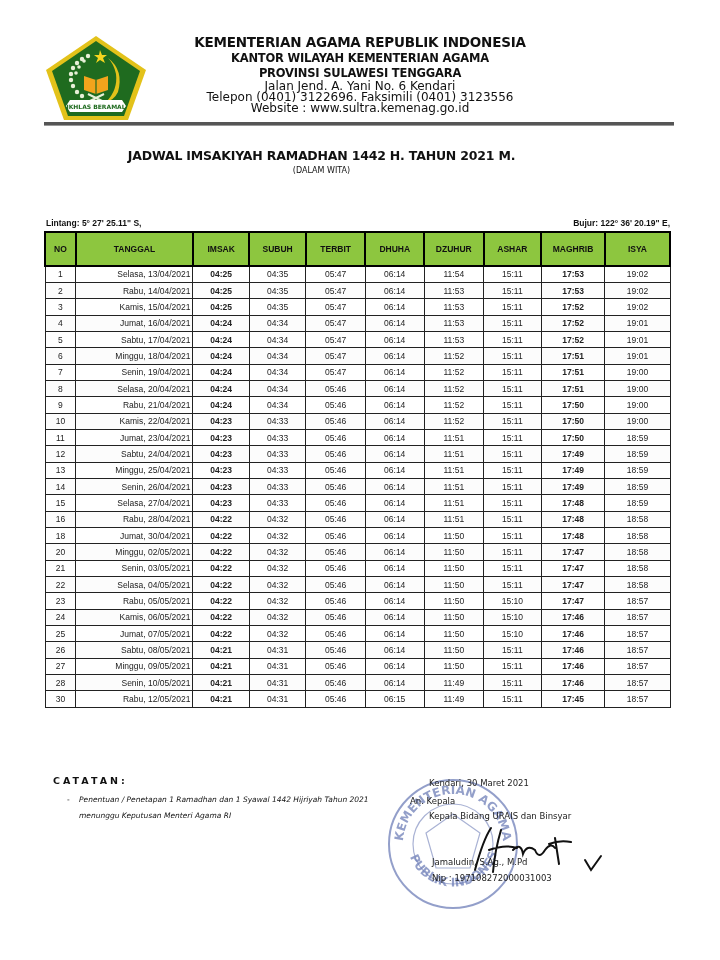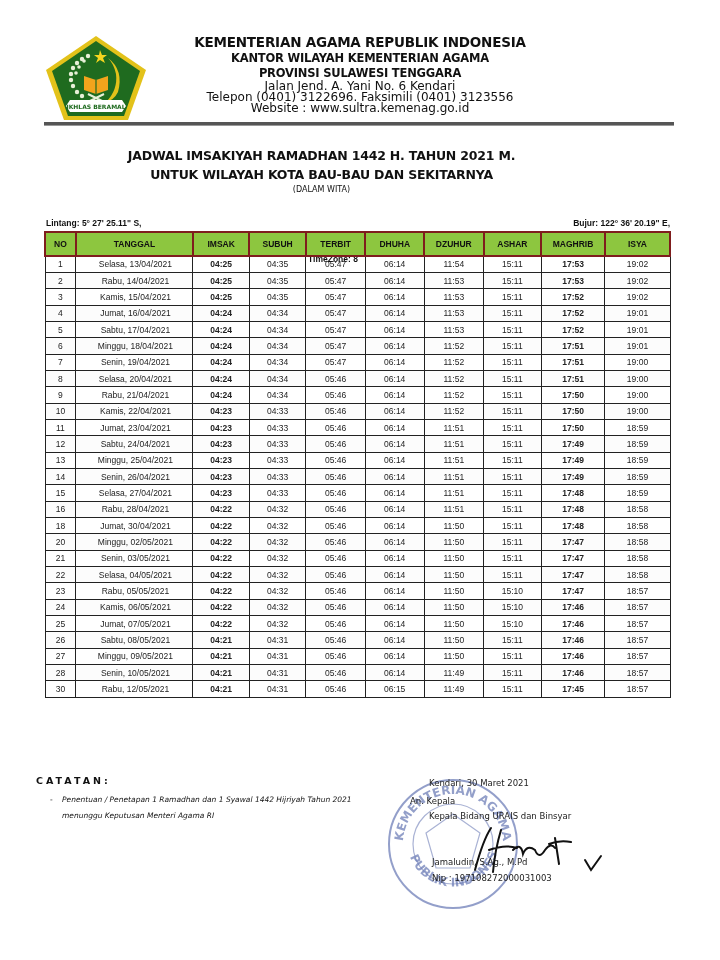--- a/index.html
+++ b/index.html
@@ -19,27 +19,27 @@
   .titles .t1 { font-size: 12.5px; font-weight: bold; line-height: 19px; letter-spacing: -0.2px; }
   .titles .t2 { font-size: 12.5px; font-weight: bold; line-height: 19px; letter-spacing: -0.2px; }
   .titles .t3 { font-size: 8px; line-height: 12px; }
 
   .meta { position: absolute; left: 46px; top: 218px; width: 624px; height: 12px; font-size: 8.5px; font-weight: bold; }
   .meta .left { position: absolute; left: 0; }
   .meta .center { position: absolute; left: 262px; margin-top: 36px; }
   .meta .right { position: absolute; right: 0; }
 
   table.sched { position: absolute; left: 44px; top: 231px; width: 627px; border-collapse: collapse; font-size: 8.5px; }
-  table.sched th { background: #8dc63f; border: 2px solid #7f1d1d; height: 24px; font-size: 8.5px; font-weight: bold; text-align: center; }
+  table.sched th { background: #8dc63f; border: 2px solid #000000; height: 34px; font-size: 8.5px; font-weight: bold; text-align: center; }
   table.sched td { border: 1.5px solid #222; height: 16.35px; text-align: center; padding: 0 2px; color: #222; }
-  table.sched td.date { text-align: center; padding-left: 4px; }
+  table.sched td.date { text-align: right; padding-left: 4px; }
   table.sched td.b { font-weight: bold; }
   table.sched tr:nth-child(even) td { background: #fcfcfc; }
 
-  .notes { position: absolute; left: 36px; top: 775px; width: 320px; }
+  .notes { position: absolute; left: 53px; top: 775px; width: 320px; }
   .notes .head { font-size: 9.5px; font-weight: bold; letter-spacing: 3px; font-family: "DejaVu Sans", sans-serif; }
   .notes .item { position: relative; margin-top: 6px; padding-left: 26px; font-size: 7.5px; font-style: italic; line-height: 16px; font-family: "DejaVu Sans", sans-serif; }
   .notes .item .dash { position: absolute; left: 14px; top: 0; font-style: normal; }
 
   .sign { position: absolute; left: 396px; top: 770px; width: 280px; font-family: "DejaVu Sans", sans-serif; font-size: 8.5px; color: #222; }
   .sign .place { position: absolute; left: 33px; top: 8px; }
   .sign .an { position: absolute; left: 14px; top: 26px; }
   .sign .role { position: absolute; left: 33px; top: 41px; }
   .sign .name { position: absolute; left: 36px; top: 87px; }
   .sign .nip { position: absolute; left: 36px; top: 103px; }
@@ -81,21 +81,20 @@
     <div class="l3">PROVINSI SULAWESI TENGGARA</div>
     <div class="small">Jalan Jend. A. Yani No. 6 Kendari</div>
     <div class="small">Telepon (0401) 3122696. Faksimili (0401) 3123556</div>
     <div class="small">Website : www.sultra.kemenag.go.id</div>
   </div>
   <div class="rule"></div>
 </div>
 
 <div class="titles">
   <div class="t1">JADWAL IMSAKIYAH RAMADHAN 1442 H. TAHUN 2021 M.</div>
-  <div class="t2">UNTUK WILAYAH KOTA BAU-BAU DAN SEKITARNYA</div>
   <div class="t3">(DALAM WITA)</div>
 </div>
 
 <div class="meta">
   <span class="left">Lintang: 5° 27' 25.11" S,</span>
   <span class="center">TimeZone: 8</span>
   <span class="right">Bujur: 122° 36' 20.19" E,</span>
 </div>
 
 <table class="sched">

